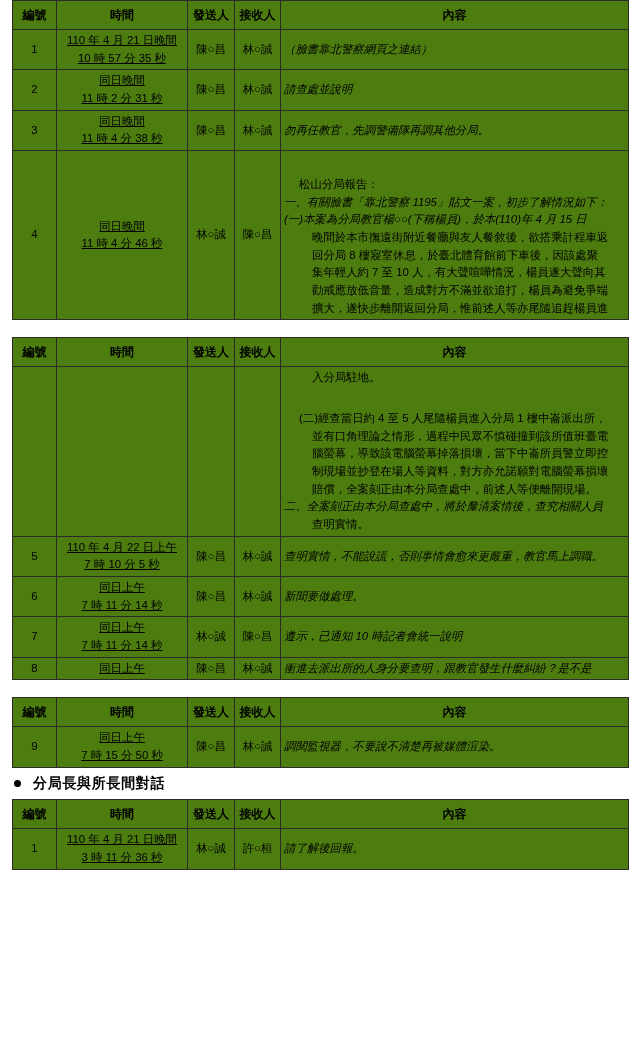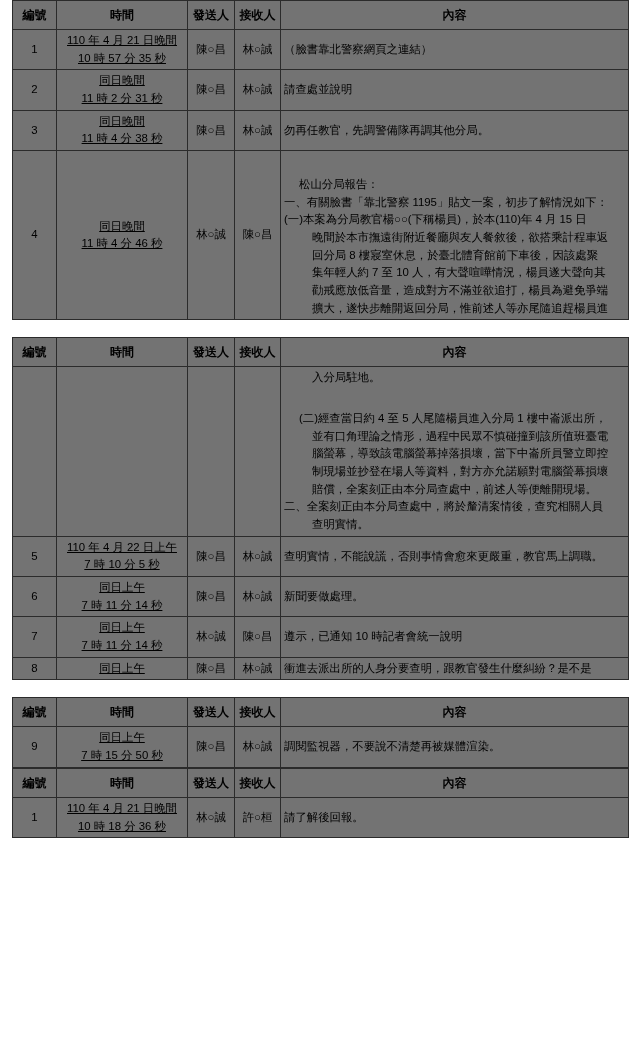--- a/index.html
+++ b/index.html
@@ -48,21 +48,21 @@
     transform-origin: left center;
   }
 
   
   table.conv {
     border-collapse: collapse;
     table-layout: fixed;
     width: 616px;
     margin: 0 0 0 12px;
     border: 1.1px solid #2b2b2b;
-    background: #737373;
+    background: #4d7c0f;
   }
   table.conv td, table.conv th {
     border: 1.1px solid #2b2b2b;
     padding: 2px 3px;
     vertical-align: middle;
     font-size: 11.4px;
     line-height: 1.55;
   }
   table.conv th {
     text-align: center;
@@ -77,21 +77,21 @@
   .col-to    { width: 46px; }
   .col-body  { width: 348px; }
 
   td.c-no   { text-align: center; font-size: 12px; }
   td.c-time { text-align: center; font-size: 11.6px; white-space: nowrap; text-decoration: underline; }
   td.c-from, td.c-to { text-align: center; font-size: 11.6px; white-space: nowrap; }
   td.c-body { text-align: left; padding-left: 5px; padding-right: 2px; font-size: 11.6px; }
 
   td.c-time .ln { display: block; }
   td.c-body .ln { display: block; white-space: nowrap; }
-  td.c-body .ln.ind1 { padding-left: 0; }
+  td.c-body .ln.ind1 { padding-left: 0; font-style: italic; }
   td.c-body .ln.ind2 { padding-left: 15px; margin-top: 23px; }
   td.c-body .ln.ind3 { padding-left: 28px; }
 
   .tall-body { vertical-align: top; padding-top: 4px; }
   .nowrap-clip { overflow: hidden; }
 
   .gap-between-tables { height: 17px; }
 </style>
 </head>
 <body>
@@ -289,20 +289,24 @@
           </td>
           <td class="c-from">陳○昌</td>
           <td class="c-to">林○誠</td>
           <td class="c-body nowrap-clip">
             <span class="ln ind1">調閱監視器，不要說不清楚再被媒體渲染。</span>
           </td>
         </tr>
       </tbody>
   </table>
 
+  <div class="section-heading">
+    <span class="bullet"></span>
+    <span class="htext">分局長與所長間對話</span>
+  </div>
 
   <table class="conv" id="t4">
     <colgroup>
       <col class="col-no">
         <col class="col-time">
         <col class="col-from">
         <col class="col-to">
         <col class="col-body">
     </colgroup>
     <thead>
@@ -312,21 +316,21 @@
         <th>發送人</th>
         <th>接收人</th>
         <th>內容</th>
       </tr>
     </thead>
     <tbody>
         <tr>
           <td class="c-no">1</td>
           <td class="c-time">
             <span class="ln">110 年 4 月 21 日晚間</span>
-            <span class="ln">10 時 18 分 36 秒</span>
+            <span class="ln">3 時 11 分 36 秒</span>
           </td>
           <td class="c-from">林○誠</td>
           <td class="c-to">許○桓</td>
           <td class="c-body nowrap-clip">
             <span class="ln ind1">請了解後回報。</span>
           </td>
         </tr>
       </tbody>
   </table>
 

